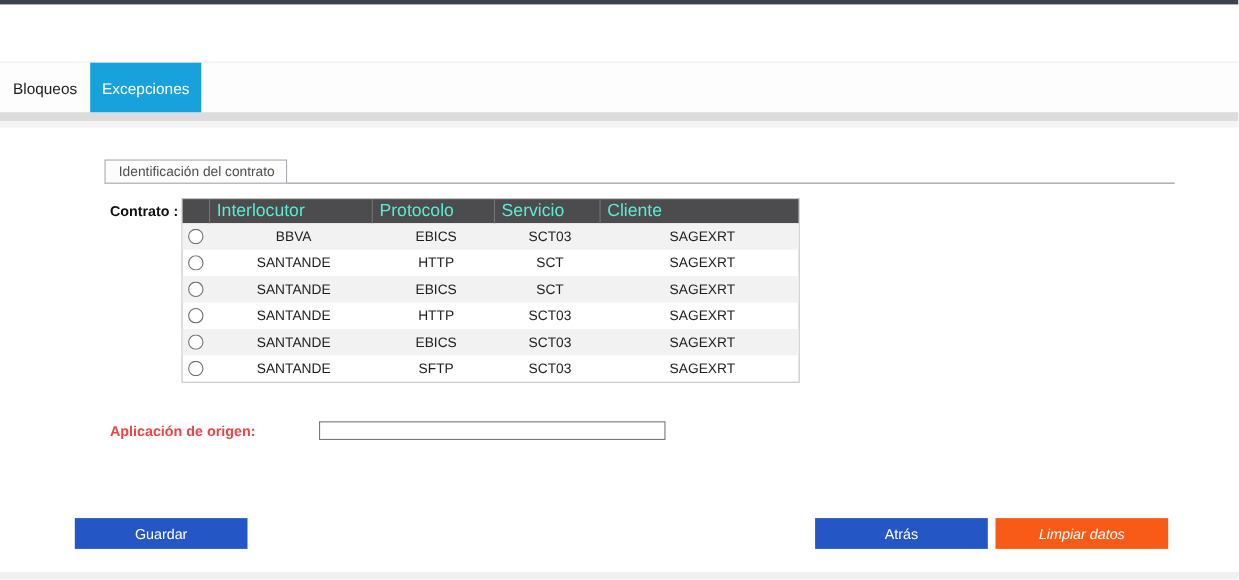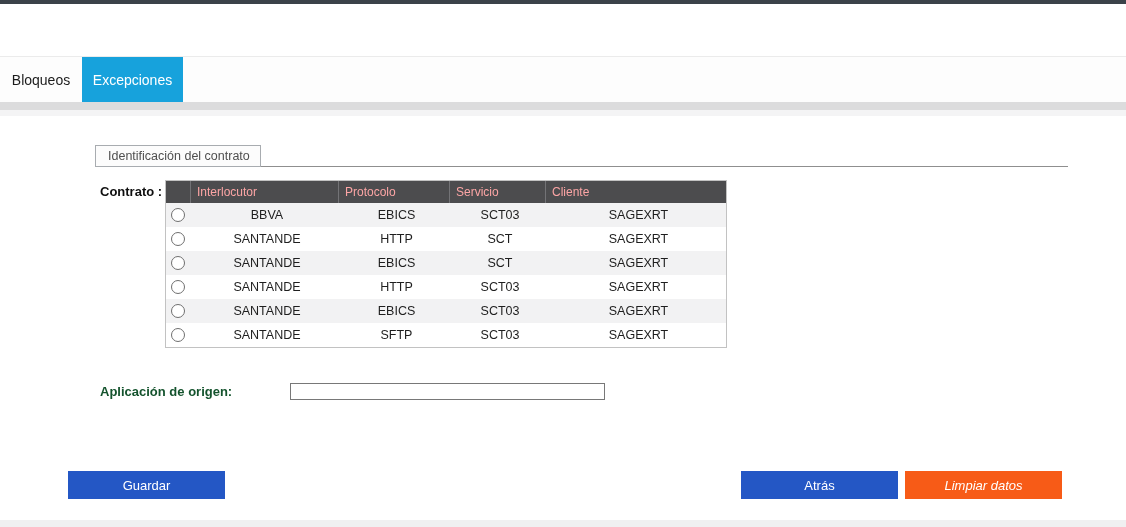--- a/index.html
+++ b/index.html
@@ -30,34 +30,34 @@
   
   .legend-line{position:absolute;left:95px;top:166px;width:973px;height:1px;background:#8f8f8f;}
   .legend-tab{position:absolute;left:95px;top:145px;width:166px;height:22px;background:#fcfcfc;
               border:1px solid #a8acb0;box-sizing:border-box;display:flex;align-items:center;
               padding-left:12px;font-size:12.5px;color:#4f4f4f;}
 
   
   .contrato-label{position:absolute;left:100px;top:184px;font-size:13px;font-weight:bold;color:#0f0f0f;}
   .table{position:absolute;left:165px;top:180px;width:560px;border:1px solid #c2c2c2;background:#fff;}
   .thead{display:flex;height:22px;background:var(--table-header-bg,#4c4c4e);}
-  .th{color:#fca5a5;font-size:12px;line-height:22px;padding-left:6px;box-sizing:border-box;
+  .th{color:#5eead4;font-size:16px;line-height:22px;padding-left:6px;box-sizing:border-box;
       border-left:1px solid #737376;white-space:nowrap;overflow:hidden;}
   .th.c0{border-left:none;}
   .row{display:flex;height:24px;align-items:center;}
   .row:nth-child(odd){background:#f2f2f3;}
   .cell{font-size:12.5px;color:#1e1e1e;padding-left:6px;box-sizing:border-box;
         white-space:nowrap;overflow:hidden;text-align:center;}
   .c0{width:24px;padding:0;display:flex;justify-content:center;align-items:center;}
   .c1{width:148px;}.c2{width:111px;}.c3{width:96px;}.c4{width:181px;}
   .radio{width:12px;height:12px;border:1px solid #6f6f6f;border-radius:50%;background:#fff;
          display:inline-block;cursor:pointer;}
 
   
-  .origen-label{position:absolute;left:100px;top:384px;font-size:13px;font-weight:bold;color:#14532d;}
+  .origen-label{position:absolute;left:100px;top:384px;font-size:13px;font-weight:bold;color:#ef4444;}
   .origen-input{position:absolute;left:290px;top:383px;width:315px;height:17px;border:1px solid #787878;
                 background:#fff;box-sizing:border-box;font-size:12px;padding:0 3px;outline:none;
                 font-family:inherit;}
 
   
   .btn{position:absolute;top:471px;width:157px;height:28px;border:none;color:#fff;font-size:13px;
        font-family:inherit;cursor:pointer;}
   .btn-guardar{left:68px;background:var(--primary-button,#2457c5);}
   .btn-atras{left:741px;background:var(--primary-button,#2457c5);}
   .btn-limpiar{left:905px;background:var(--warning-button,#f75b17);font-style:italic;}

